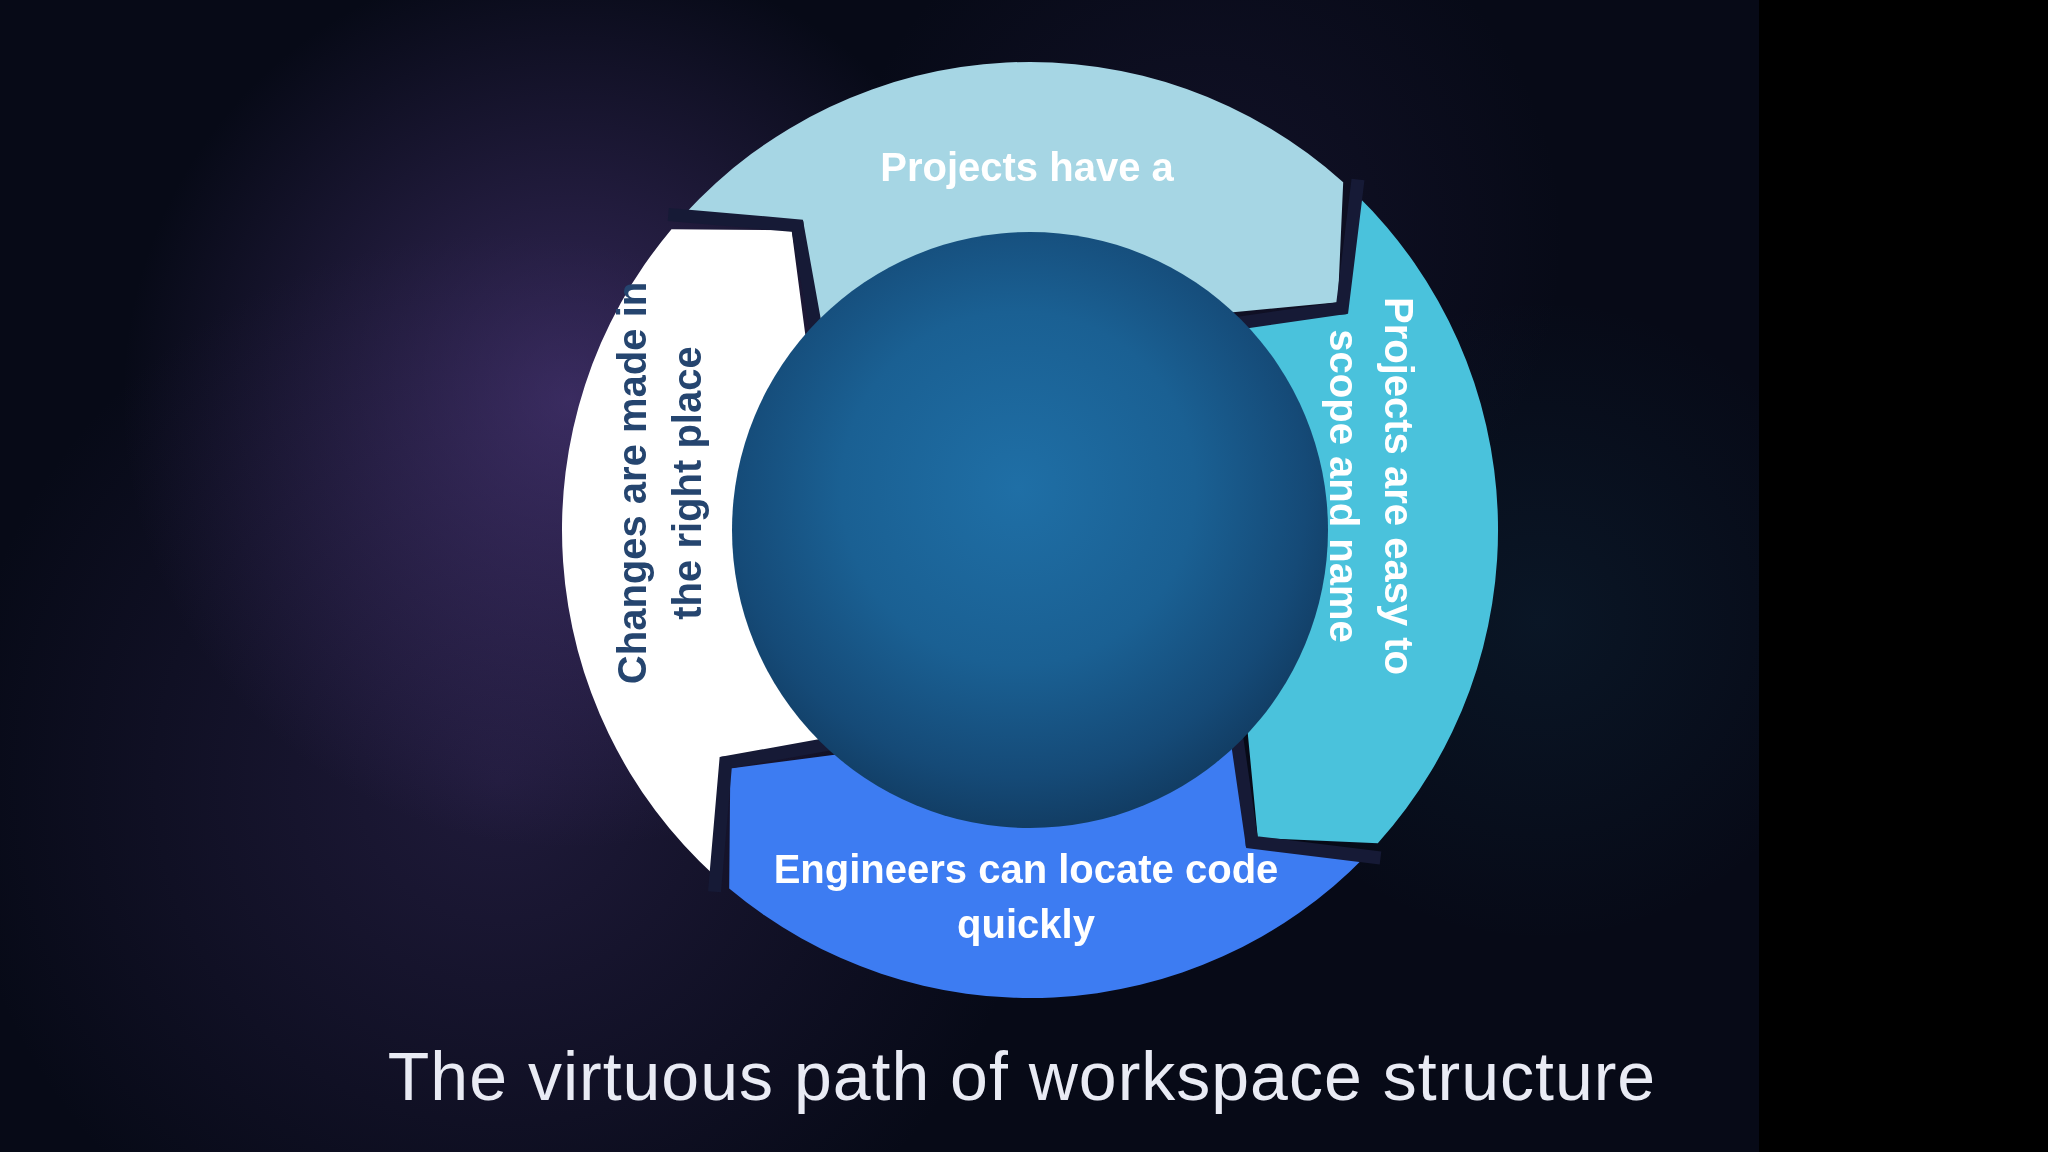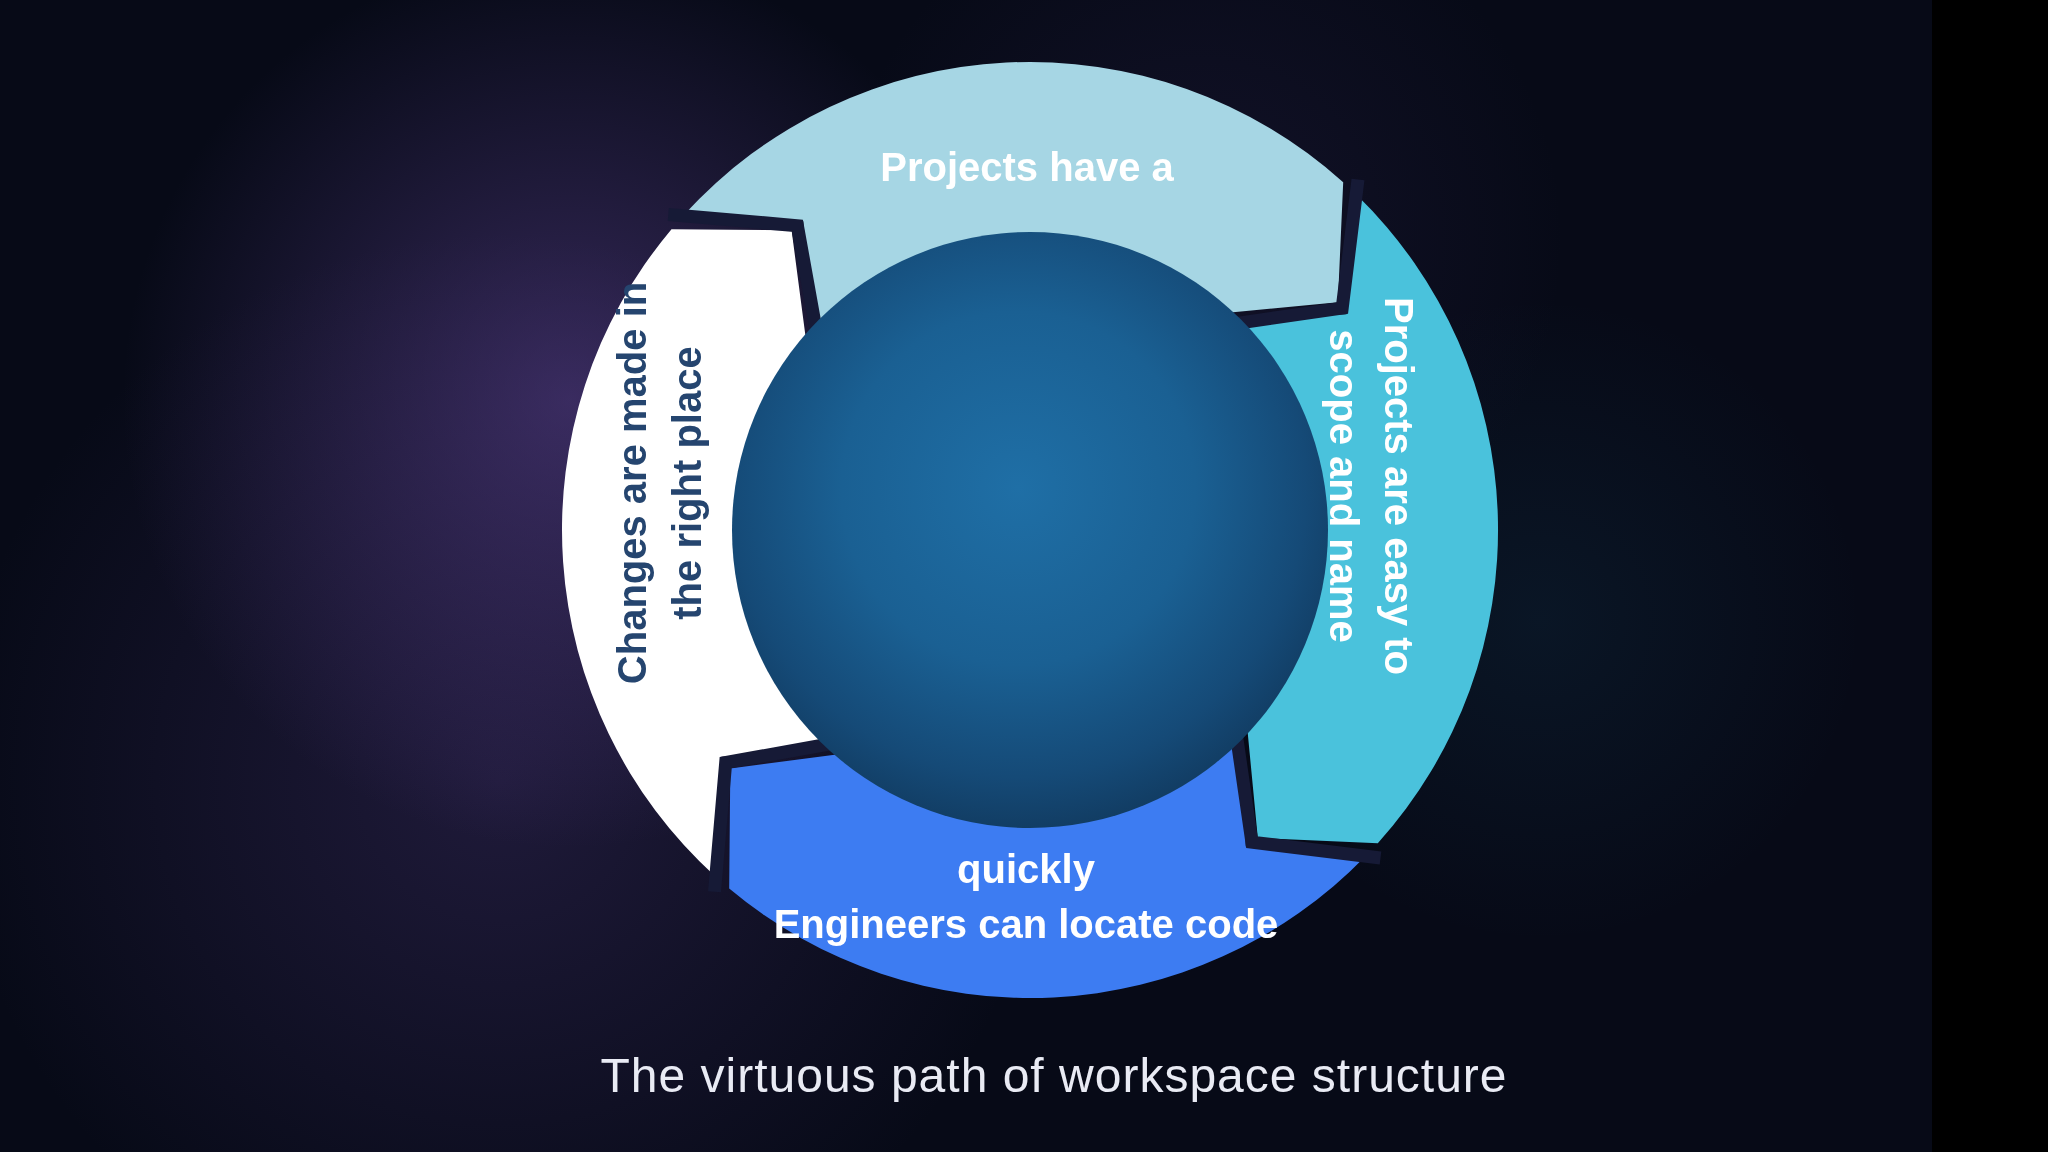--- a/index.html
+++ b/index.html
@@ -1,17 +1,17 @@
 <!DOCTYPE html>
 <html><head>
 <meta charset="utf-8">
 <style>
   html,body{margin:0;padding:0;background:#000;}
   .stage{
-    position:relative;width:1932px;height:1152px;overflow:hidden;
+    position:relative;width:1759px;height:1152px;overflow:hidden;
     font-family:"Liberation Sans",sans-serif;
     background:
       radial-gradient(640px circle at 570px 400px, rgba(101,72,158,0.50), rgba(101,72,158,0) 70%),
       radial-gradient(760px circle at 500px 780px, rgba(82,60,132,0.32), rgba(82,60,132,0) 72%),
       radial-gradient(520px circle at 1200px 240px, rgba(72,54,122,0.18), rgba(72,54,122,0) 70%),
       radial-gradient(460px circle at 1540px 620px, rgba(34,128,168,0.10), rgba(34,128,168,0) 70%),
       #070a17;
   }
   svg.diagram{position:absolute;left:0;top:0;}
   .seg-label{
@@ -23,22 +23,22 @@
   .seg-label span{display:block;}
   .seg-label.rot90{transform:translate(-50%,-50%) rotate(90deg);}
   .seg-label.rotm90{transform:translate(-50%,-50%) rotate(-90deg);}
   #label-top{left:1027px;top:167px;}
   #label-right{left:1371px;top:486px;}
   #label-bottom{left:1026px;top:897px;}
   #label-left{left:660px;top:483px;}
   #caption{
     position:absolute;left:1022px;top:1076px;
     transform:translate(-50%,-50%);
-    font-weight:400;font-size:48px;line-height:1;
-    letter-spacing:1px;color:#e9ebf4;white-space:nowrap;margin-left:32px;
+    font-weight:400;font-size:68px;line-height:1;
+    letter-spacing:1px;color:#e9ebf4;white-space:nowrap;
   }
 </style>
 </head>
 <body>
 
 <div class="stage">
 
   <svg class="diagram" width="2048" height="1152" viewBox="0 0 2048 1152">
     <defs>
       <radialGradient id="sphereGrad" cx="48%" cy="43%" r="78%">
@@ -67,22 +67,22 @@
   <div class="seg-label" id="label-top" style="color: rgb(255, 255, 255);">
     <span>Projects have a</span>
   </div>
 
   <div class="seg-label rot90" id="label-right" style="color: rgb(255, 255, 255);">
     <span>Projects are easy to</span>
     <span>scope and name</span>
   </div>
 
   <div class="seg-label" id="label-bottom" style="color: rgb(255, 255, 255);">
+    <span>Engineers can locate code</span>
     <span>quickly</span>
-    <span>Engineers can locate code</span>
   </div>
 
   <div class="seg-label rotm90" id="label-left" style="color: rgb(37, 69, 111);">
     <span>Changes are made in</span>
     <span>the right place</span>
   </div>
 
   <div id="caption">The virtuous path of workspace structure</div>
 
 </div>

